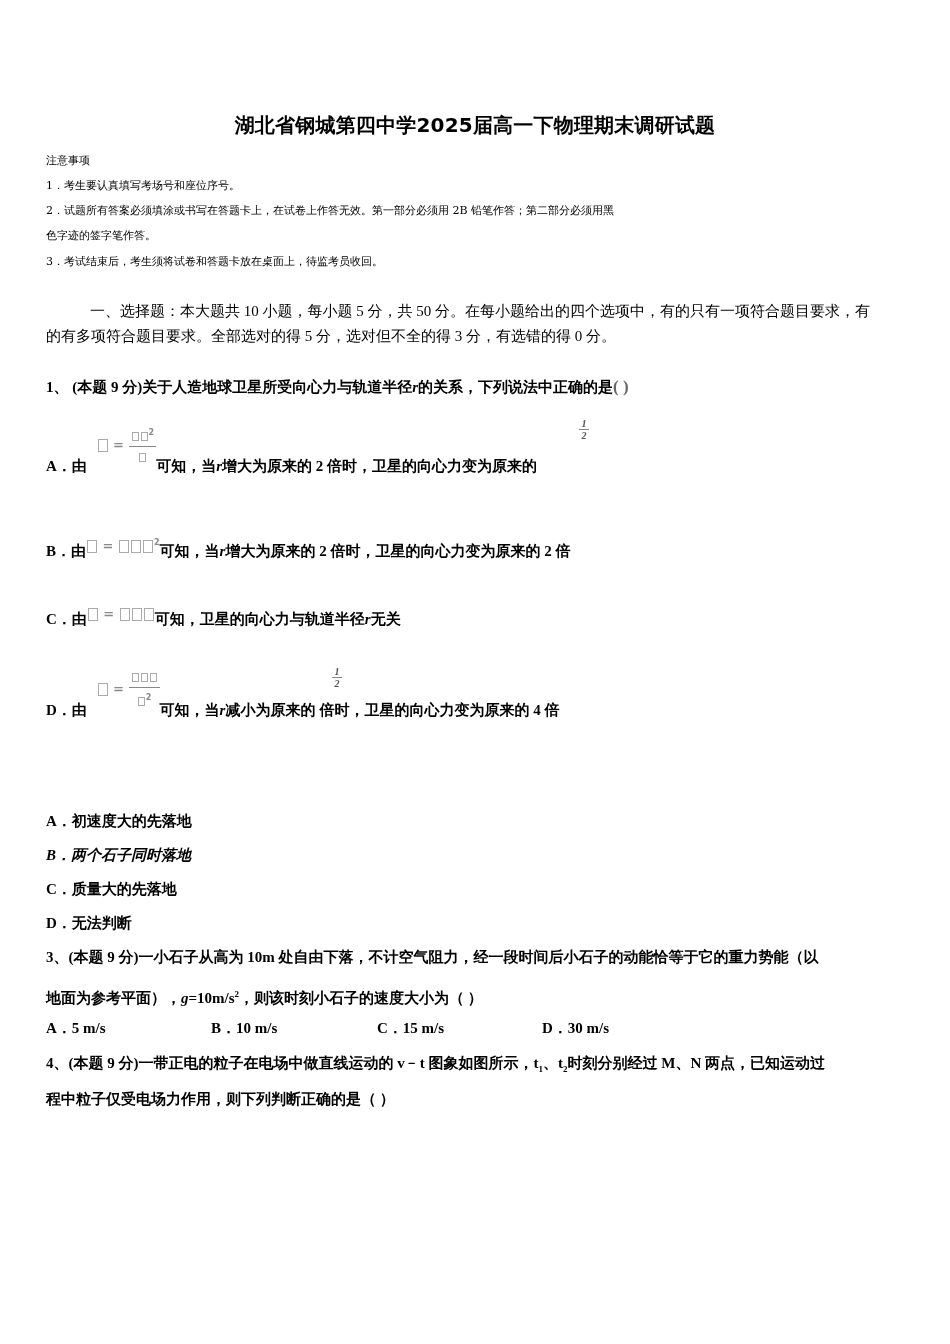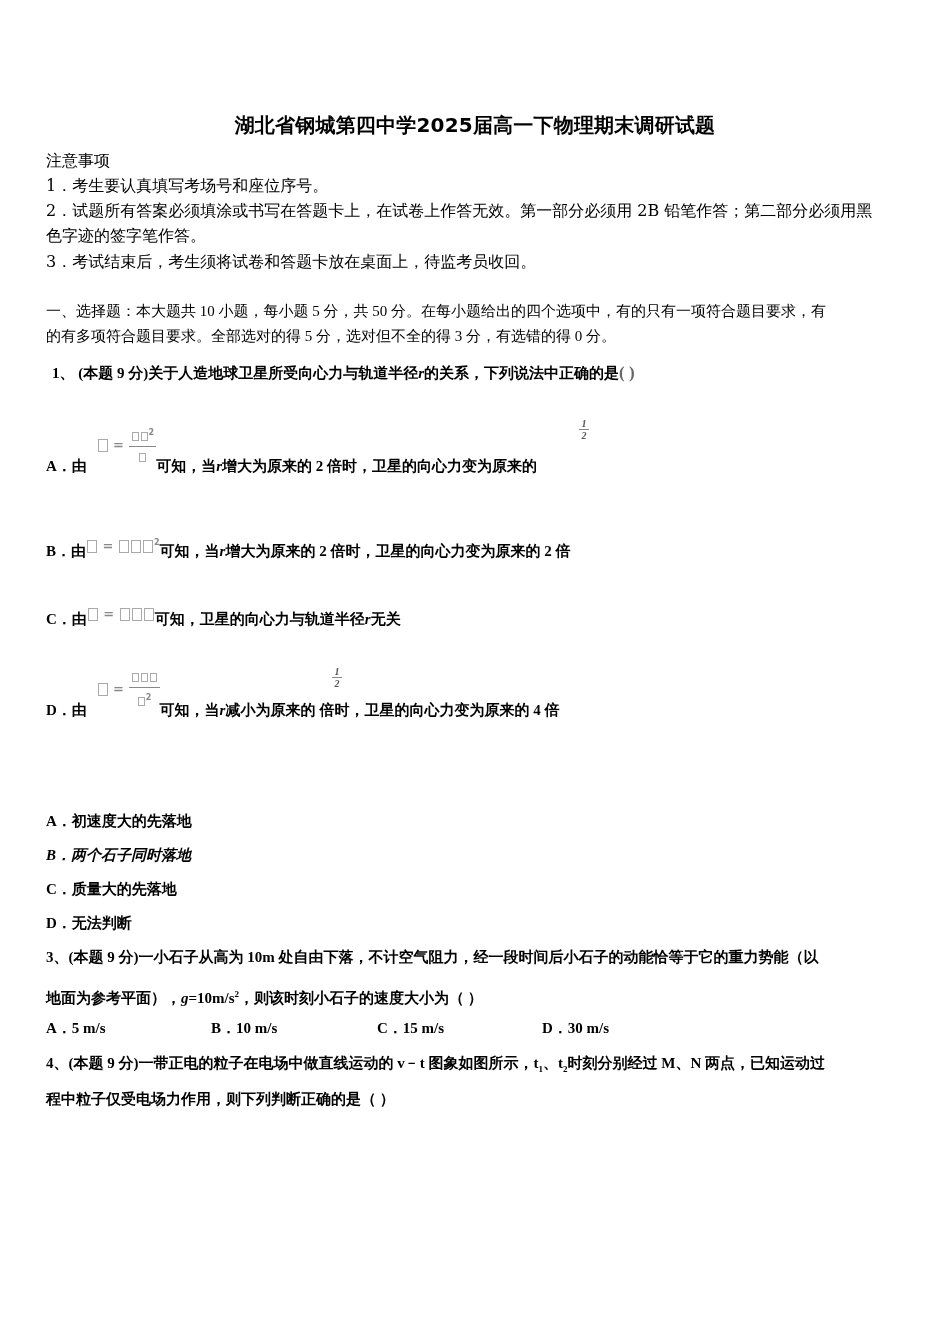--- a/index.html
+++ b/index.html
@@ -11,21 +11,21 @@
     .page { position: absolute; left: 0; top: 0; width: 950px; height: 956px; }
     .title {
       position: absolute; left: 0; top: 112px; width: 950px; text-align: center;
       font-family: "DejaVu Sans", "Liberation Sans", sans-serif;
       font-weight: bold; font-size: 20px; letter-spacing: 0.2px;
     }
     .line {
       position: absolute; left: 46px; font-size: 15px; white-space: nowrap;
       line-height: 20px;
     }
-    .notice { font-family: "DejaVu Serif", serif; font-size: 16px; }
+    .notice { font-family: "DejaVu Serif", serif; font-size: 11px; }
     .q { font-size: 15px; }
     .bold { font-weight: bold; }
     .it { font-style: italic; font-weight: bold; }
     .ph {
       display: inline-block; width: 8px; height: 11px; border: 1px solid #aaa;
       margin: 0 1px; vertical-align: middle;
     }
     .ph.small { width: 5px; height: 7px; }
     .formula {
       display: inline-block; position: relative; color: #888; font-size: 13px;
@@ -50,24 +50,24 @@
 <div class="page">
 
   <div class="title">湖北省钢城第四中学2025届高一下物理期末调研试题</div>
 
   <div class="line notice" style="top:151px;">注意事项</div>
   <div class="line notice" style="top:176px;">1．考生要认真填写考场号和座位序号。</div>
   <div class="line notice" style="top:201px;">2．试题所有答案必须填涂或书写在答题卡上，在试卷上作答无效。第一部分必须用 2B 铅笔作答；第二部分必须用黑</div>
   <div class="line notice" style="top:226px;">色字迹的签字笔作答。</div>
   <div class="line notice" style="top:252px;">3．考试结束后，考生须将试卷和答题卡放在桌面上，待监考员收回。</div>
 
-  <div class="line q" style="top:301px;">一、选择题：本大题共 10 小题，每小题 5 分，共 50 分。在每小题给出的四个选项中，有的只有一项符合题目要求，有</div>
+  <div class="line q" style="top:301px;margin-left:44px;">一、选择题：本大题共 10 小题，每小题 5 分，共 50 分。在每小题给出的四个选项中，有的只有一项符合题目要求，有</div>
   <div class="line q" style="top:326px;">的有多项符合题目要求。全部选对的得 5 分，选对但不全的得 3 分，有选错的得 0 分。</div>
 
-  <div class="line q bold" style="top:363px;margin-left:6px;">
+  <div class="line q bold" style="top:377px;">
     <span>1、 (本题 9 分)关于人造地球卫星所受向心力与轨道半径</span><span class="it">r</span><span>的关系，下列说法中正确的是</span><span class="paren-box">(      )</span>
   </div>
 
   <div class="line q bold" style="top:445px;">
     <span>A．由</span>
     <span class="formula" style="top:-22px; margin-left:6px;">
       <span class="ph"></span> =
       <span class="frac">
         <span class="num"><span class="ph small"></span><span class="ph small"></span><span class="sup">2</span></span>
         <span class="den"><span class="ph small"></span></span>

